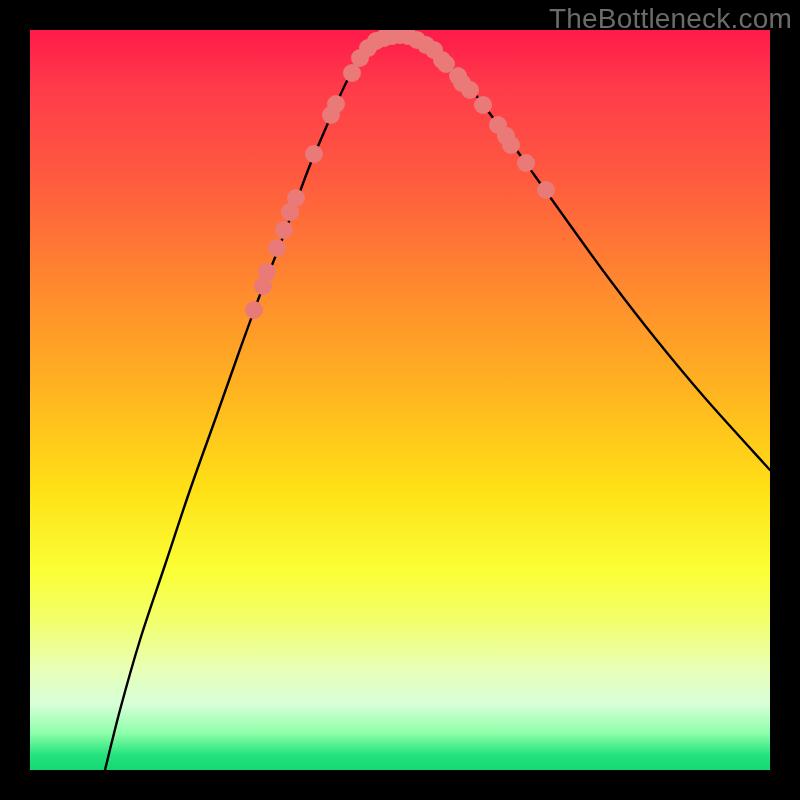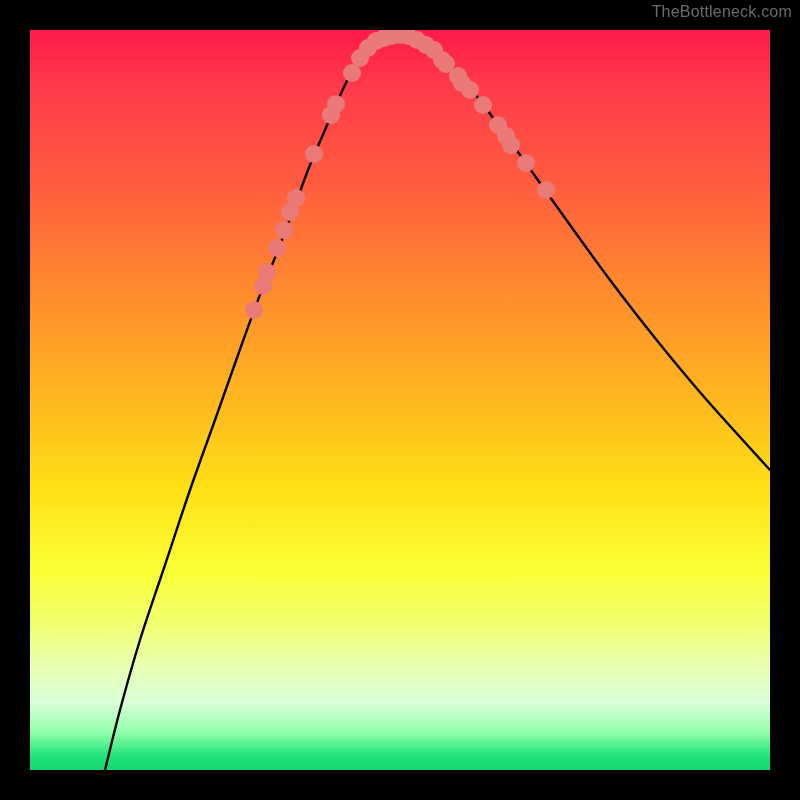--- a/index.html
+++ b/index.html
@@ -48,21 +48,21 @@
       #8effa9 95%,
       #22e37c 98%,
       #16d873 100%
     );
   }
   .watermark {
     position: absolute;
     top: 3px;
     right: 8px;
     color: #6b6b6b;
-    font-size: 16px;
+    font-size: 28px;
     font-weight: 500;
     letter-spacing: 0.2px;
   }
   svg.curve-layer {
     position: absolute;
     left: 0;
     top: 0;
     width: 100%;
     height: 100%;
   }

